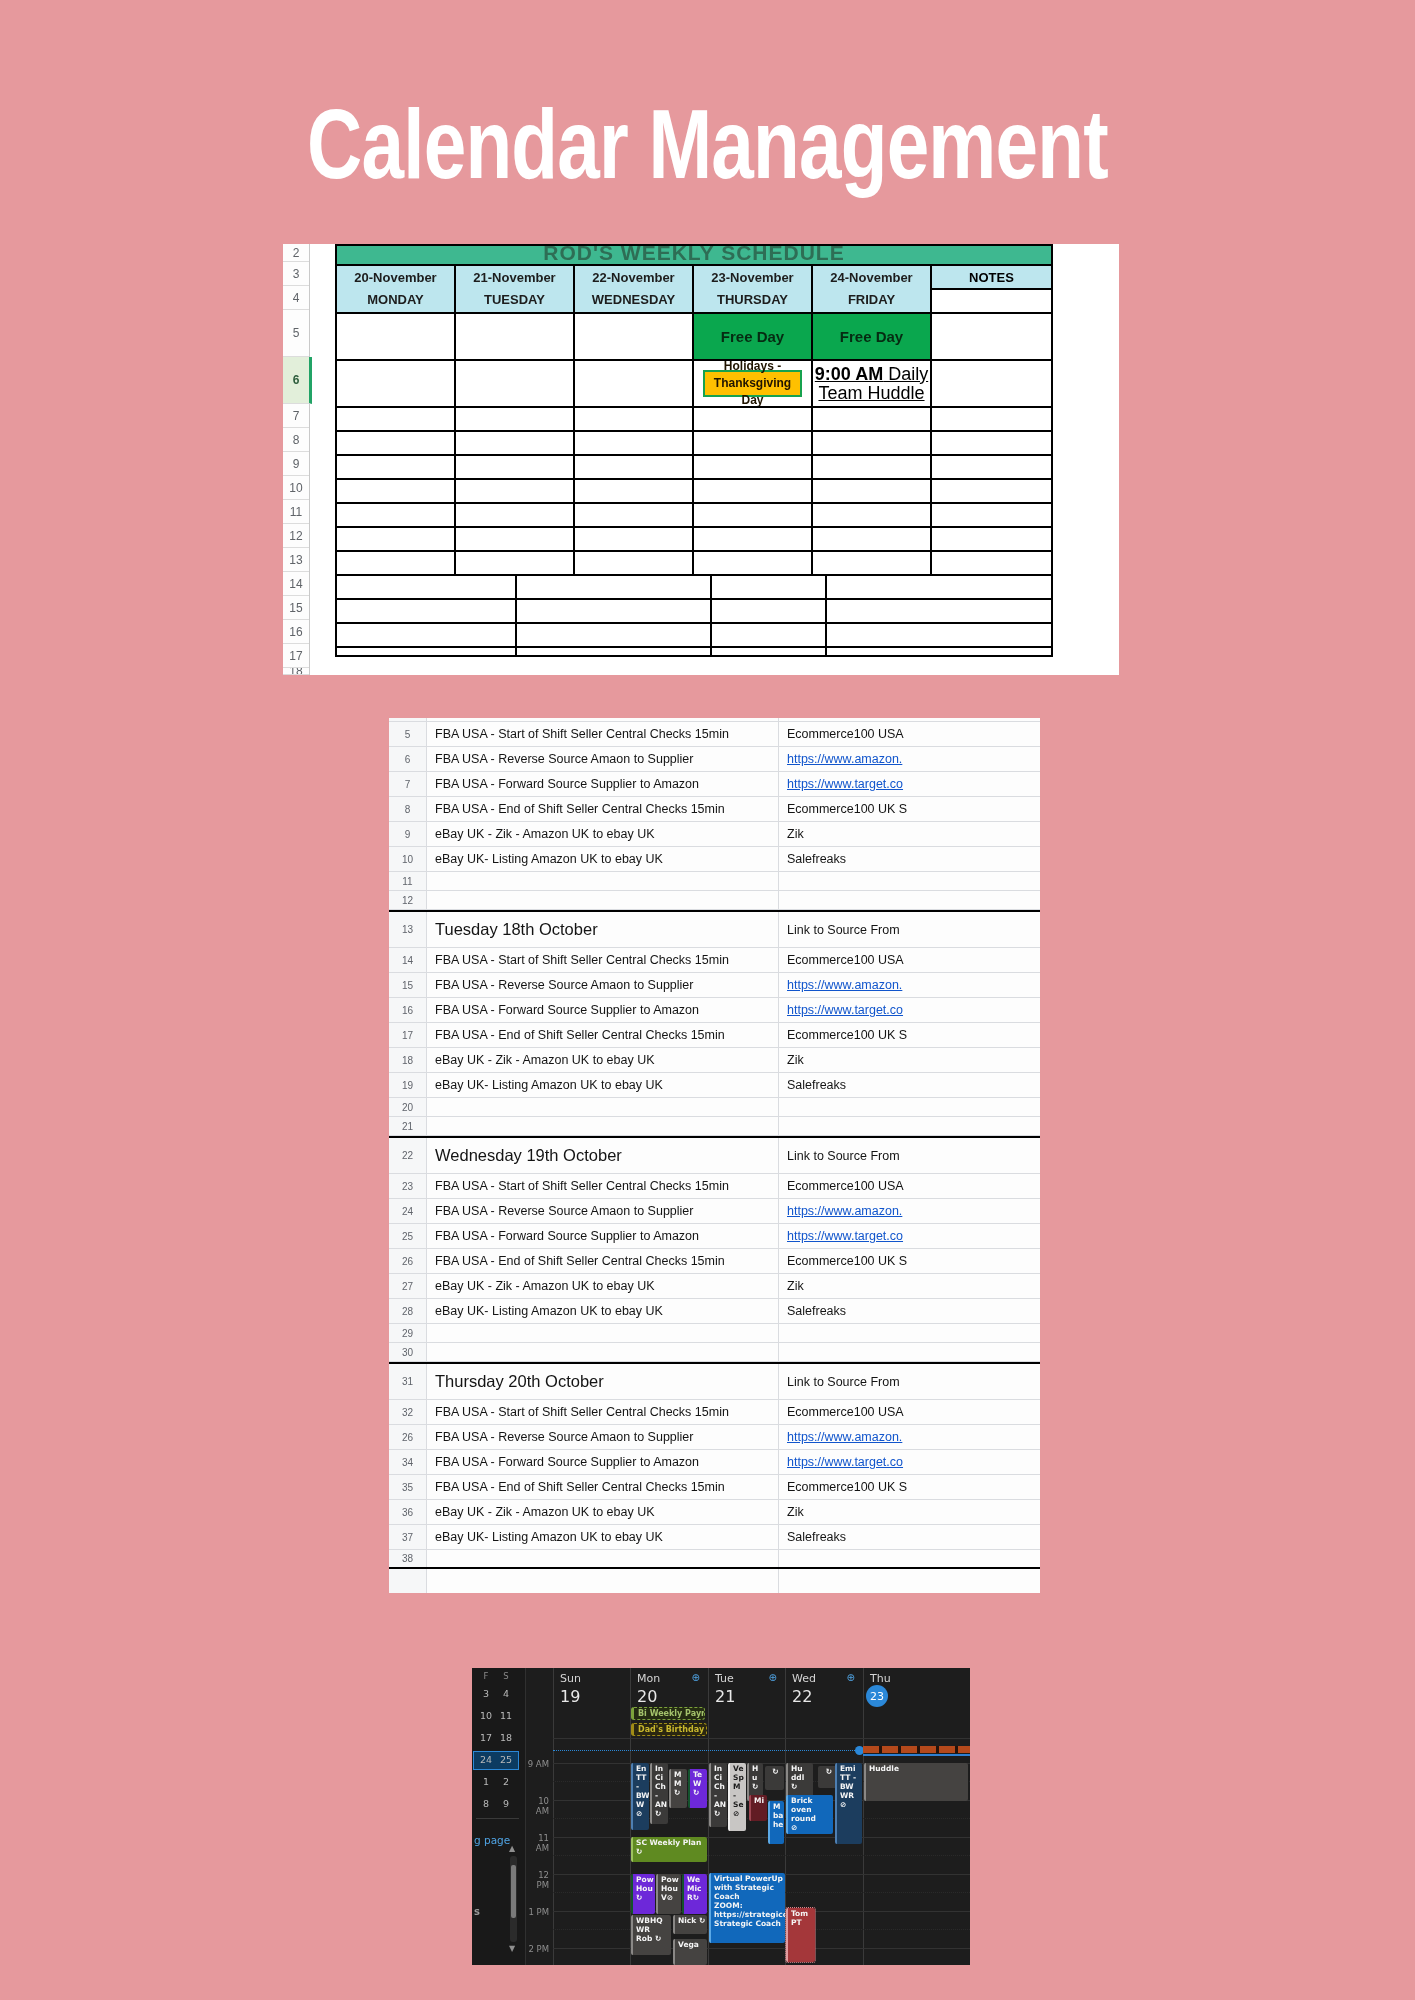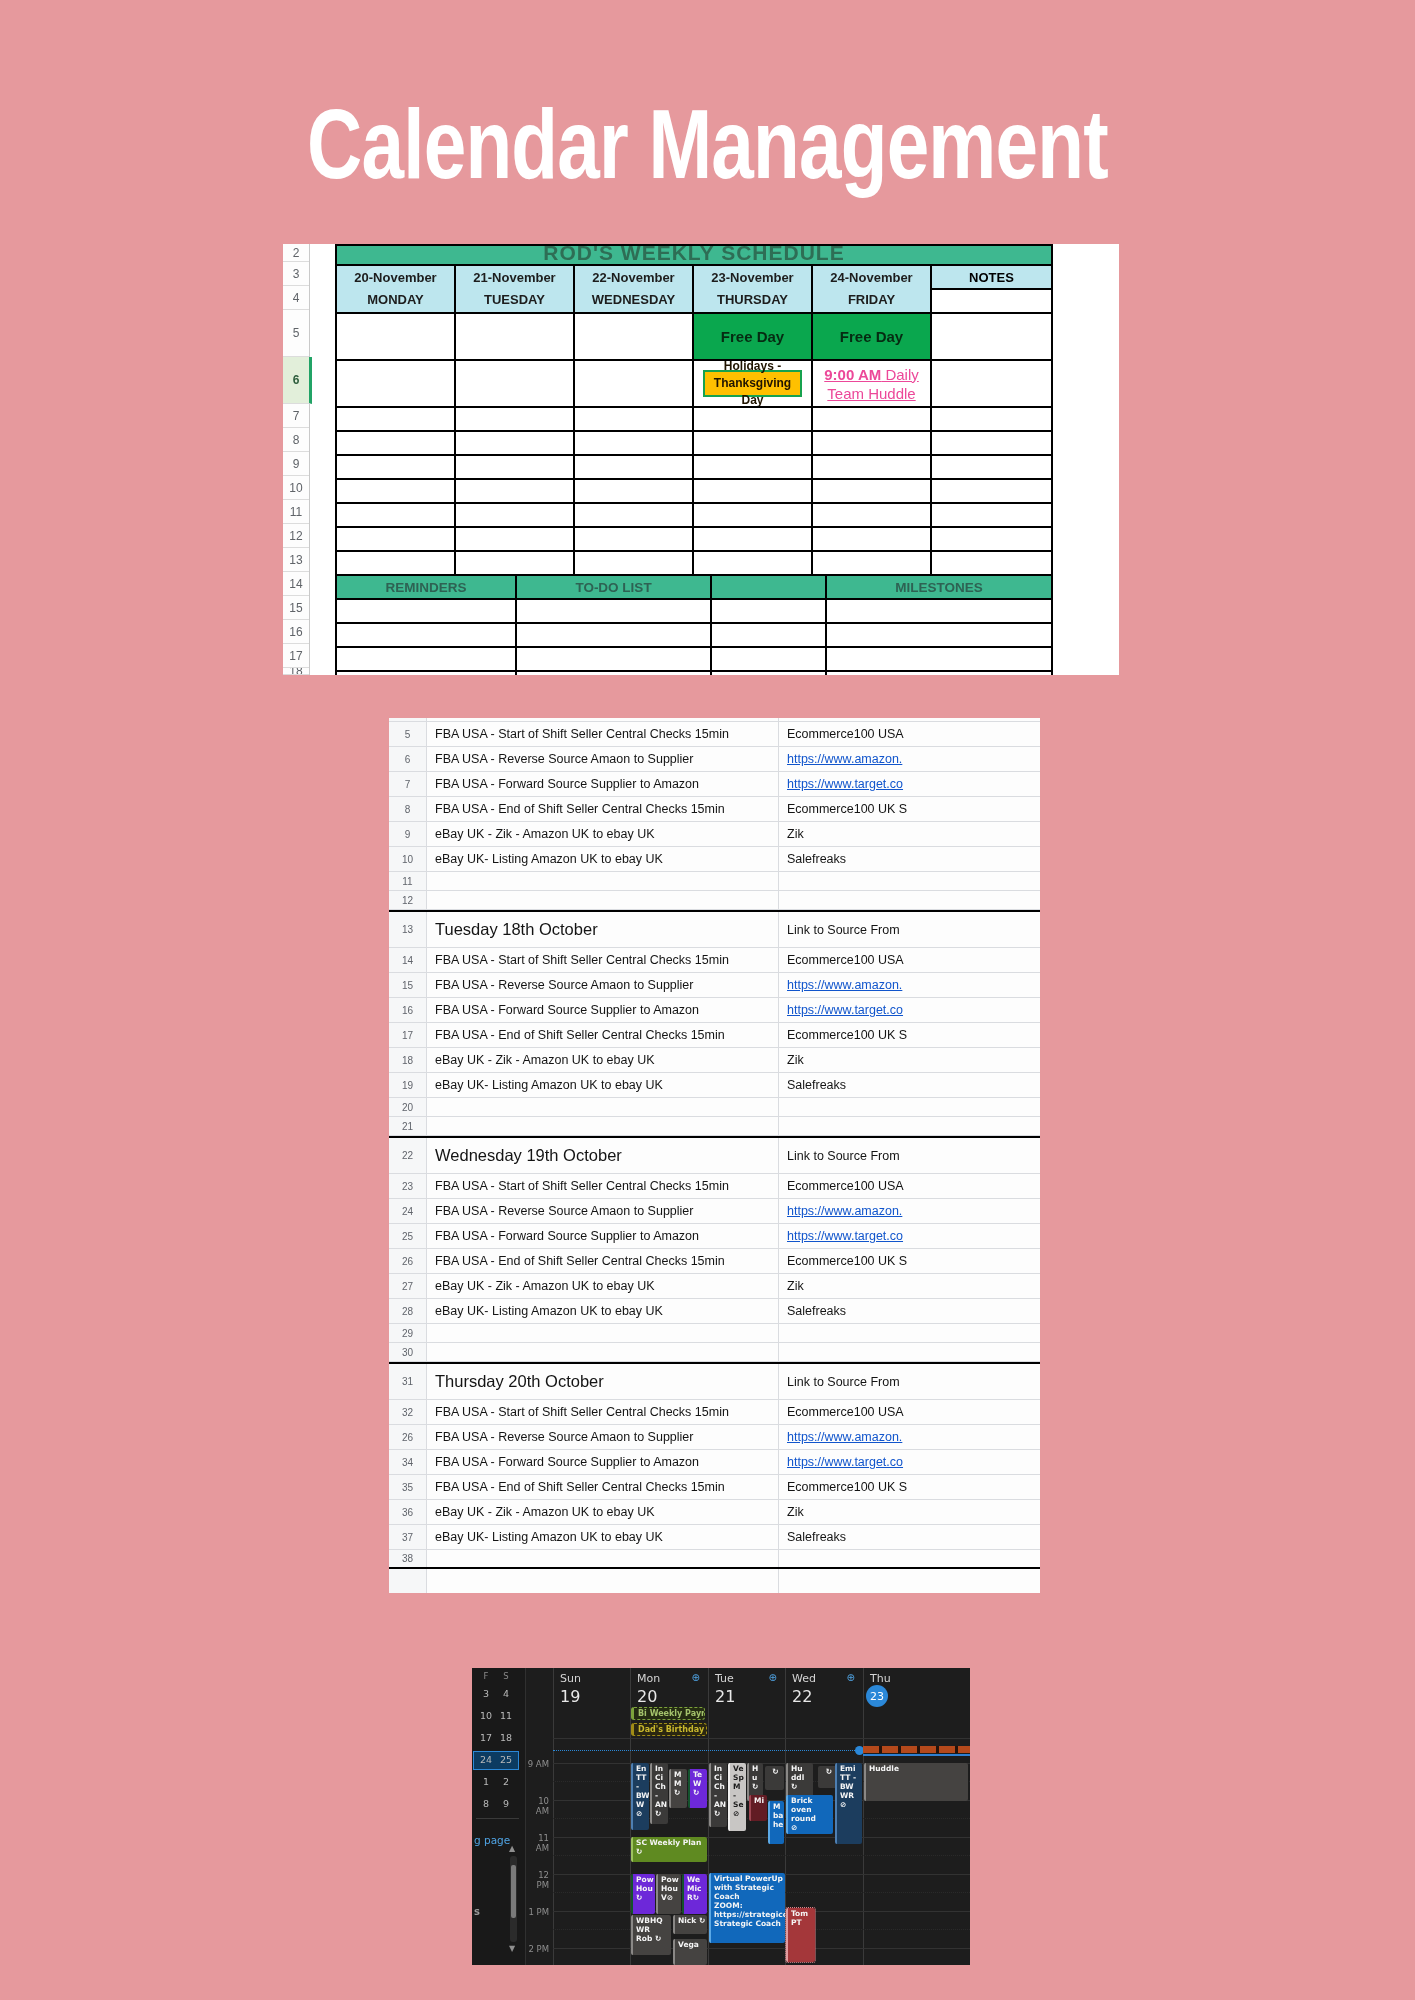--- a/index.html
+++ b/index.html
@@ -24,21 +24,21 @@
        display:flex;flex-direction:column;align-items:center;justify-content:center;text-align:center}
   .s1c:last-child{border-right:none}
   .s1hc{background:#BDE6EE;font-size:13px;font-weight:bold;color:#1d1d1d;line-height:22px}
   .s1notes{padding:0;background:#fff;justify-content:flex-start}
   .s1notes .nb{width:100%;height:24px;line-height:24px;background:#BDE6EE;border-bottom:2px solid #000;
                font-size:13px;font-weight:bold;box-sizing:border-box}
   .s1notes .nw{flex:1;width:100%;background:#fff}
   .s1free{background:#0AA74E;font-size:15px;font-weight:bold;color:#062b12}
   .s1holiday{background:#FFC000;border:2px solid #17A24F;width:100%;height:100%;box-sizing:border-box;
              display:flex;flex-direction:column;justify-content:center;font-size:12px;font-weight:bold;color:#201400;line-height:17px}
-  .s1link{font-size:15px;color:#ec4899;text-decoration:underline;line-height:19px;cursor:pointer}
+  .s1link{font-size:18px;color:#000000;text-decoration:underline;line-height:19px;cursor:pointer}
   .s1link .b{font-weight:bold}
   .s1sec{background:#3EB890;font-size:13.5px;font-weight:bold;color:#2E6253}
   
   #shot2{position:absolute;left:389px;top:718px;width:651px;height:875px;background:#FDFDFD;overflow:hidden}
   .r2{display:flex;box-sizing:border-box;border-bottom:1px solid #DADCE0}
   .r2.tt{border-top:2px solid #000}
   .r2.tb{border-bottom:2px solid #000}
   .r2n{width:38px;flex:none;background:#F6F7F8;border-right:1px solid #DADCE0;box-sizing:border-box;
        display:flex;align-items:center;justify-content:center;font-size:10px;color:#60646B}
   .r2t{width:352px;flex:none;border-right:1px solid #DADCE0;box-sizing:border-box;display:flex;align-items:center;
@@ -219,26 +219,20 @@
         </div>
         <div class="s1row" style="height:24px">
           <div class="s1c"></div>
           <div class="s1c"></div>
           <div class="s1c"></div>
           <div class="s1c"></div>
           <div class="s1c"></div>
           <div class="s1c"></div>
         </div>
         <div class="s1row" style="height:24px">
-          <div class="s1c s1sec" style="width:180px">REMINDERS</div>
-          <div class="s1c s1sec" style="width:195px">TO-DO LIST</div>
-          <div class="s1c s1sec" style="width:115px"></div>
-          <div class="s1c s1sec" style="width:224px">MILESTONES</div>
-        </div>
-        <div class="s1row" style="height:24px">
           <div class="s1c" style="width:180px"></div>
           <div class="s1c" style="width:195px"></div>
           <div class="s1c" style="width:115px"></div>
           <div class="s1c" style="width:224px"></div>
         </div>
         <div class="s1row" style="height:24px">
           <div class="s1c" style="width:180px"></div>
           <div class="s1c" style="width:195px"></div>
           <div class="s1c" style="width:115px"></div>
           <div class="s1c" style="width:224px"></div>

